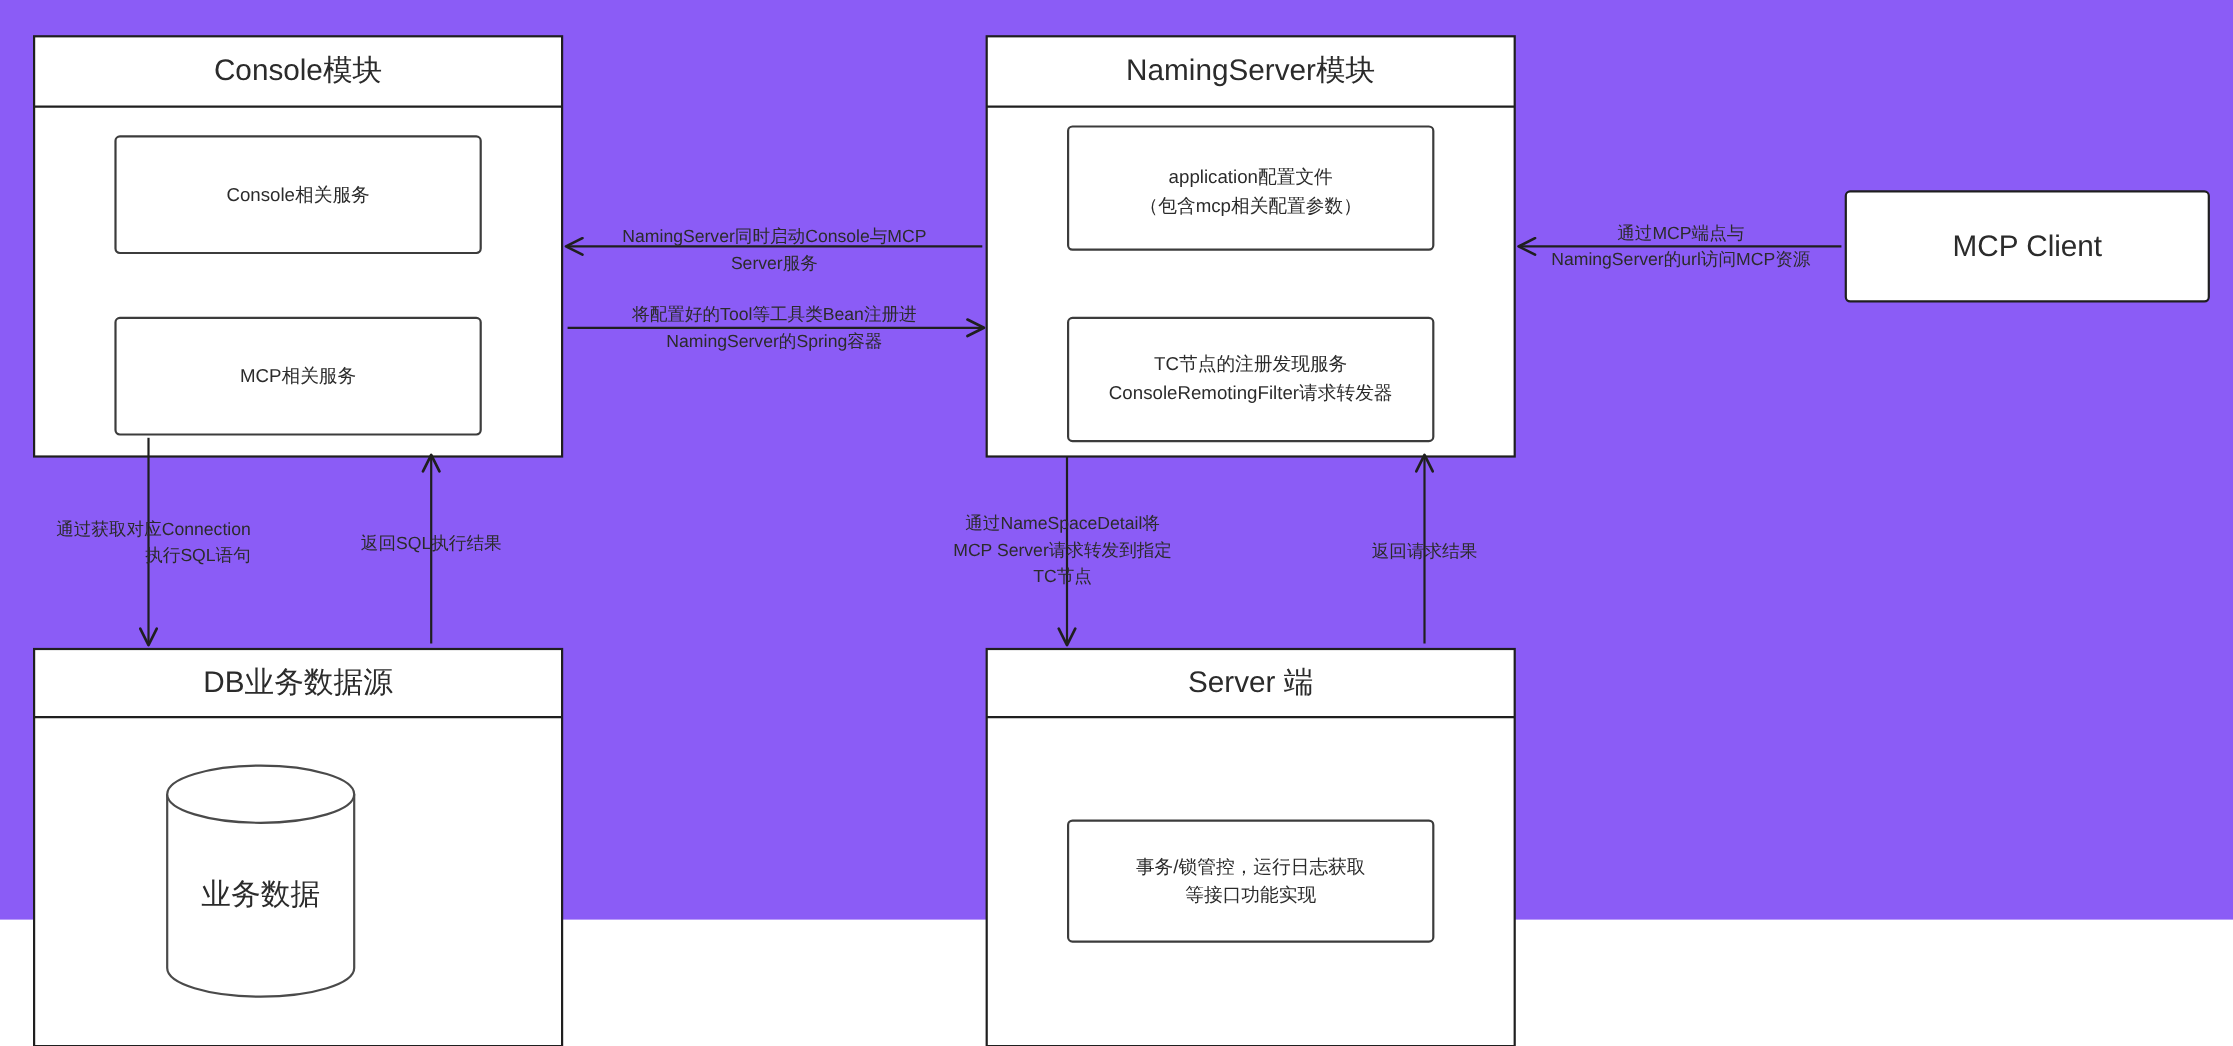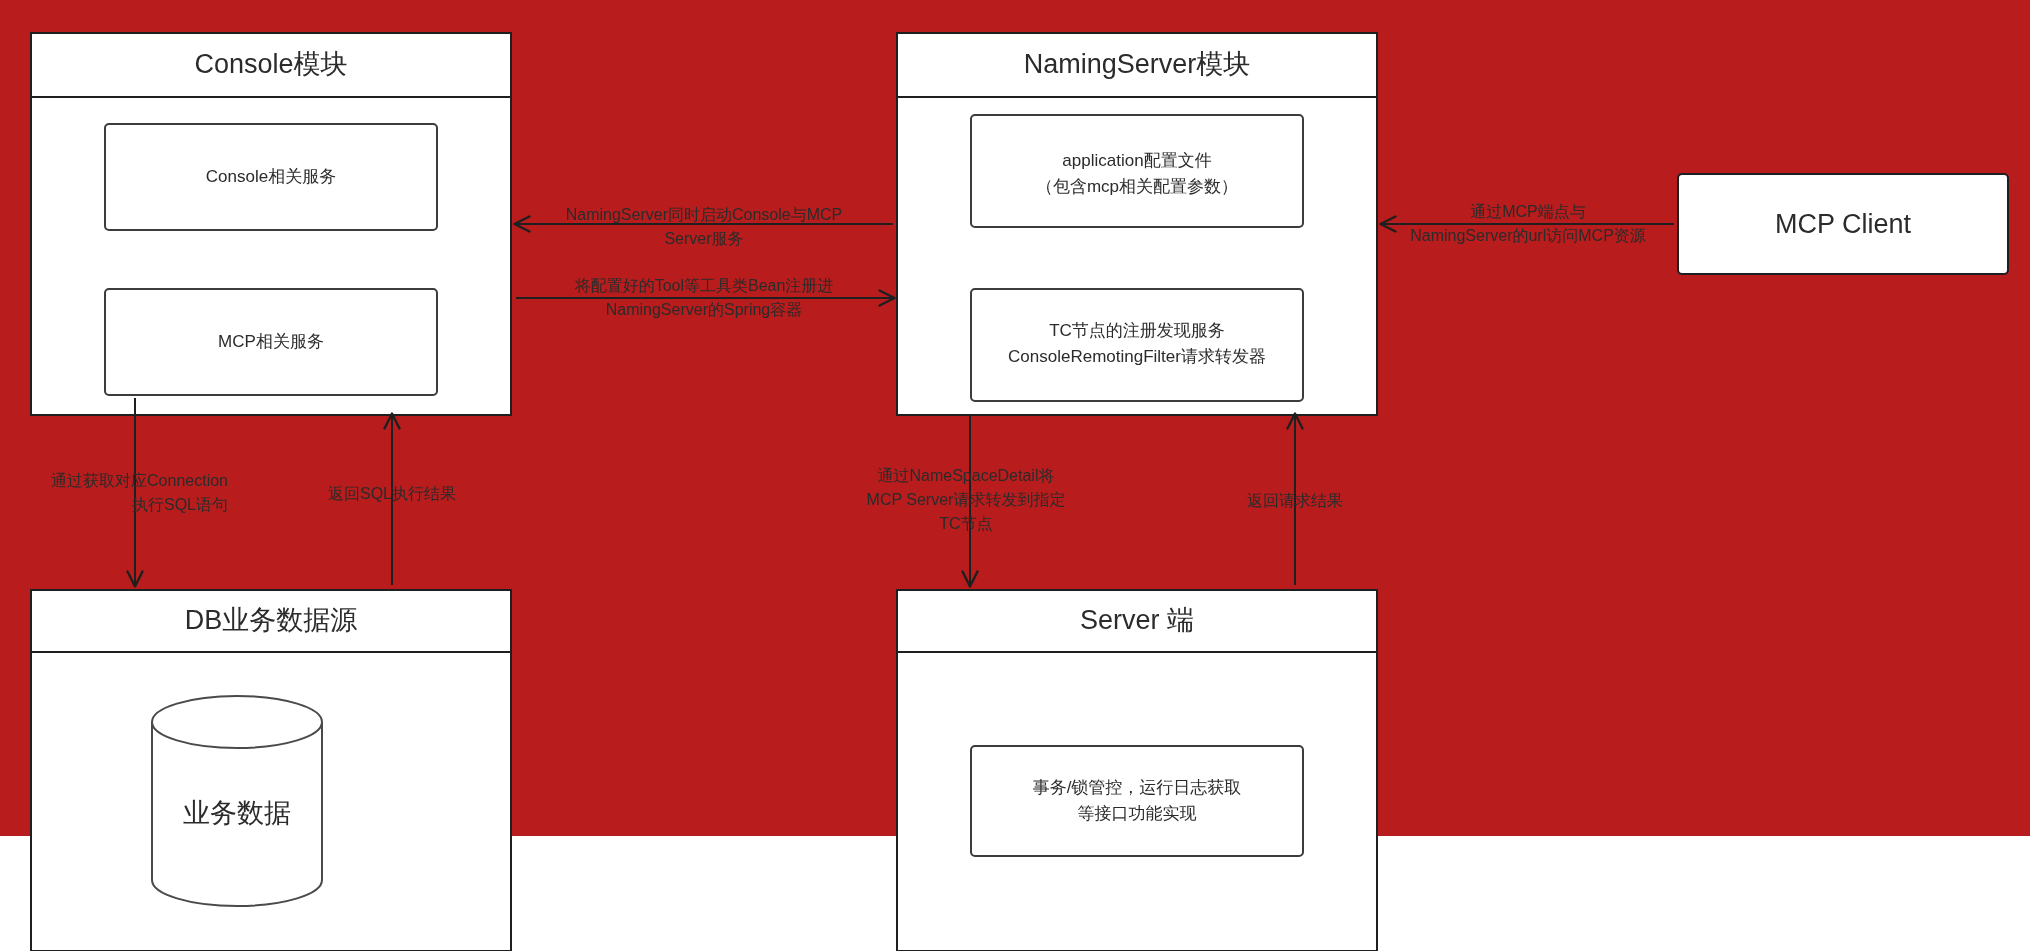--- a/index.html
+++ b/index.html
@@ -11,21 +11,21 @@
   body {
     width: 2030px;
     height: 951px;
     overflow: hidden;
     font-family: "Liberation Sans", "DejaVu Sans", sans-serif;
   }
   #diagram-root {
     position: relative;
     width: 2030px;
     height: 836px;
-    background: #b91c1c;
+    background: #8b5cf6;
   }
   svg#diagram-canvas {
     display: block;
     width: 2030px;
     height: 951px;
   }
   .module-frame {
     fill: #ffffff;
     stroke: #1f1f1f;
     stroke-width: 2;

